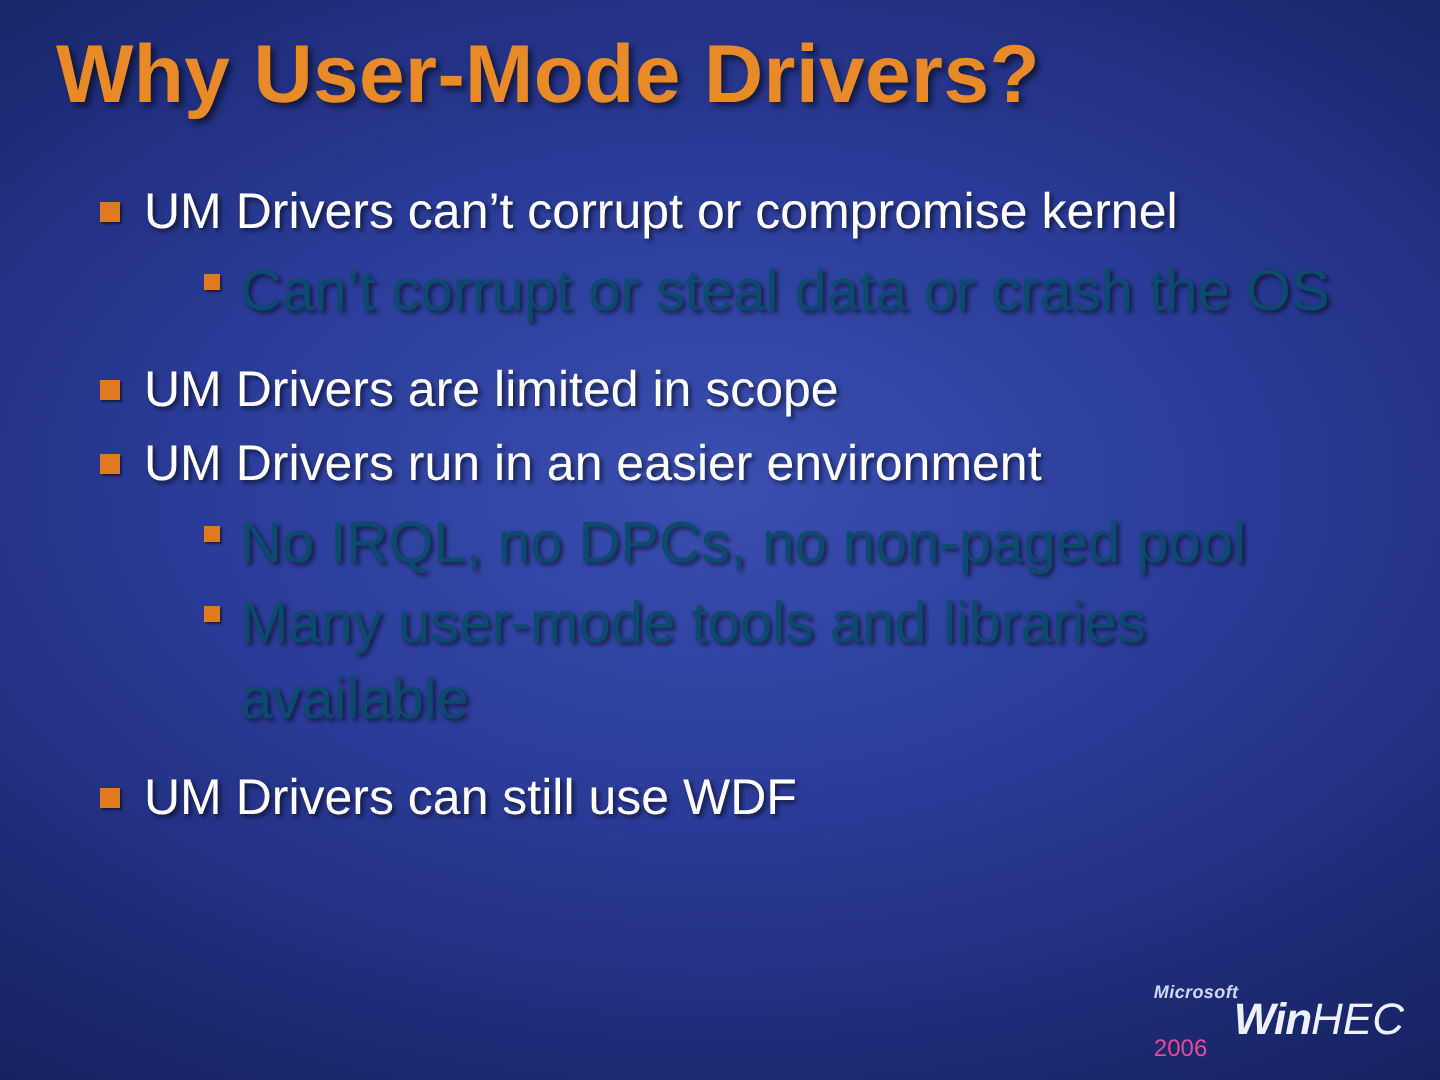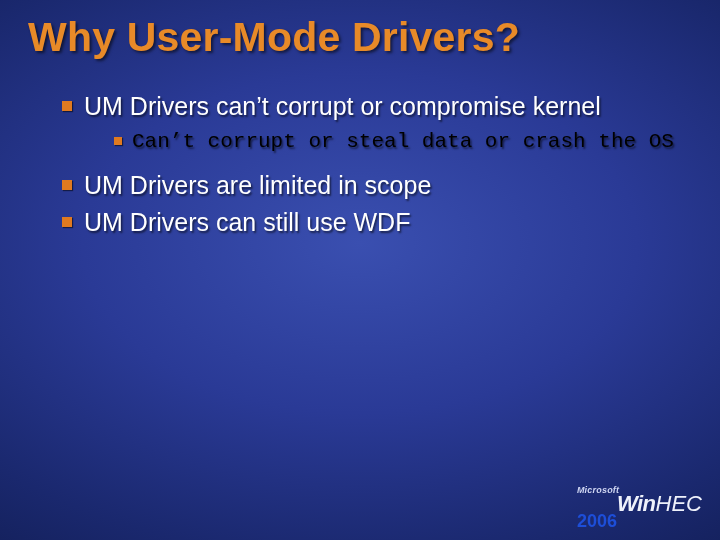--- a/index.html
+++ b/index.html
@@ -26,21 +26,21 @@
   .title {
     font-size: 41px;
     font-weight: 700;
     color: #e88a28;
     text-shadow: 2px 2px 3px rgba(0,0,0,0.55);
     margin: 0 0 30px 0;
     letter-spacing: 0.2px;
   }
   ul.lvl1 {
     list-style: none;
-    margin: 16px;
+    margin: 4px;
     padding: 0 0 0 18px;
   }
   ul.lvl1 > li {
     position: relative;
     font-size: 25px;
     line-height: 1.25;
     color: #fff;
     text-shadow: 1.5px 1.5px 2px rgba(0,0,0,0.55);
     padding-left: 22px;
     margin-bottom: 6px;
@@ -55,27 +55,26 @@
     background: #e07a20;
     box-shadow: 1px 1px 1px rgba(0,0,0,0.5);
   }
   ul.lvl2 {
     list-style: none;
     margin: 6px 0 14px 0;
     padding: 0 0 0 30px;
   }
   ul.lvl2 > li {
     position: relative;
-    font-size: 21px;
+    font-size: 29px;
     line-height: 1.3;
-    color: #000000;
+    color: #0c4a6e;
     text-shadow: 1.5px 1.5px 2px rgba(0,0,0,0.55);
     padding-left: 18px;
     margin-bottom: 2px;
-    font-family: Liberation Mono, monospace;
   }
   ul.lvl2 > li::before {
     content: "";
     position: absolute;
     left: 0;
     top: 9px;
     width: 8px;
     height: 8px;
     background: #e07a20;
     box-shadow: 1px 1px 1px rgba(0,0,0,0.5);
@@ -105,23 +104,23 @@
     letter-spacing: -0.5px;
     margin-left: 40px;
   }
   .logo .hec {
     font-size: 22px;
     font-weight: 400;
     font-style: italic;
     color: #eef1fb;
   }
   .logo .year {
-    font-size: 18px;
-    font-weight: 700;
-    color: #1d4ed8;
+    font-size: 12px;
+    font-weight: 400;
+    color: #ec4899;
     display: block;
     margin-top: -3px;
     padding-right: 2px;
   }
 </style>
 </head>
 <body>
 
 <div class="slide">
 
@@ -131,20 +130,27 @@
     <li>
       <span>UM Drivers can’t corrupt or compromise kernel</span>
       <ul class="lvl2">
         <li>Can’t corrupt or steal data or crash the OS</li>
       </ul>
     </li>
     <li>
       <span>UM Drivers are limited in scope</span>
     </li>
     <li>
+      <span>UM Drivers run in an easier environment</span>
+      <ul class="lvl2">
+        <li>No IRQL, no DPCs, no non-paged pool</li>
+        <li>Many user-mode tools and libraries available</li>
+      </ul>
+    </li>
+    <li>
       <span>UM Drivers can still use WDF</span>
     </li>
   </ul>
 
   <div class="logo">
     <span class="ms">Microsoft</span>
     <span>
       <span class="win">Win</span><span class="hec">HEC</span>
     </span>
     <span class="year">2006</span>

